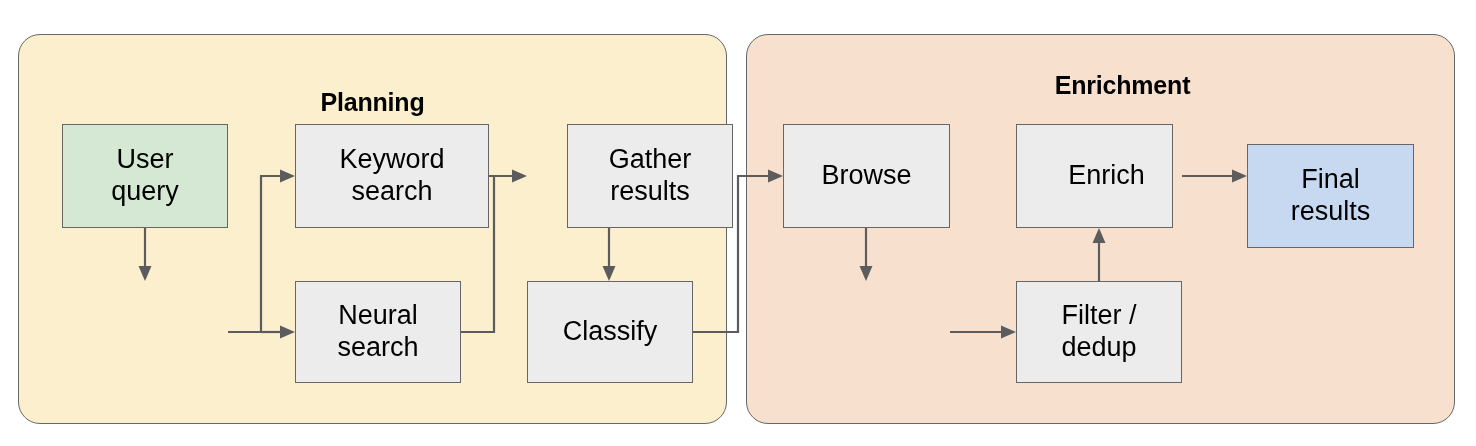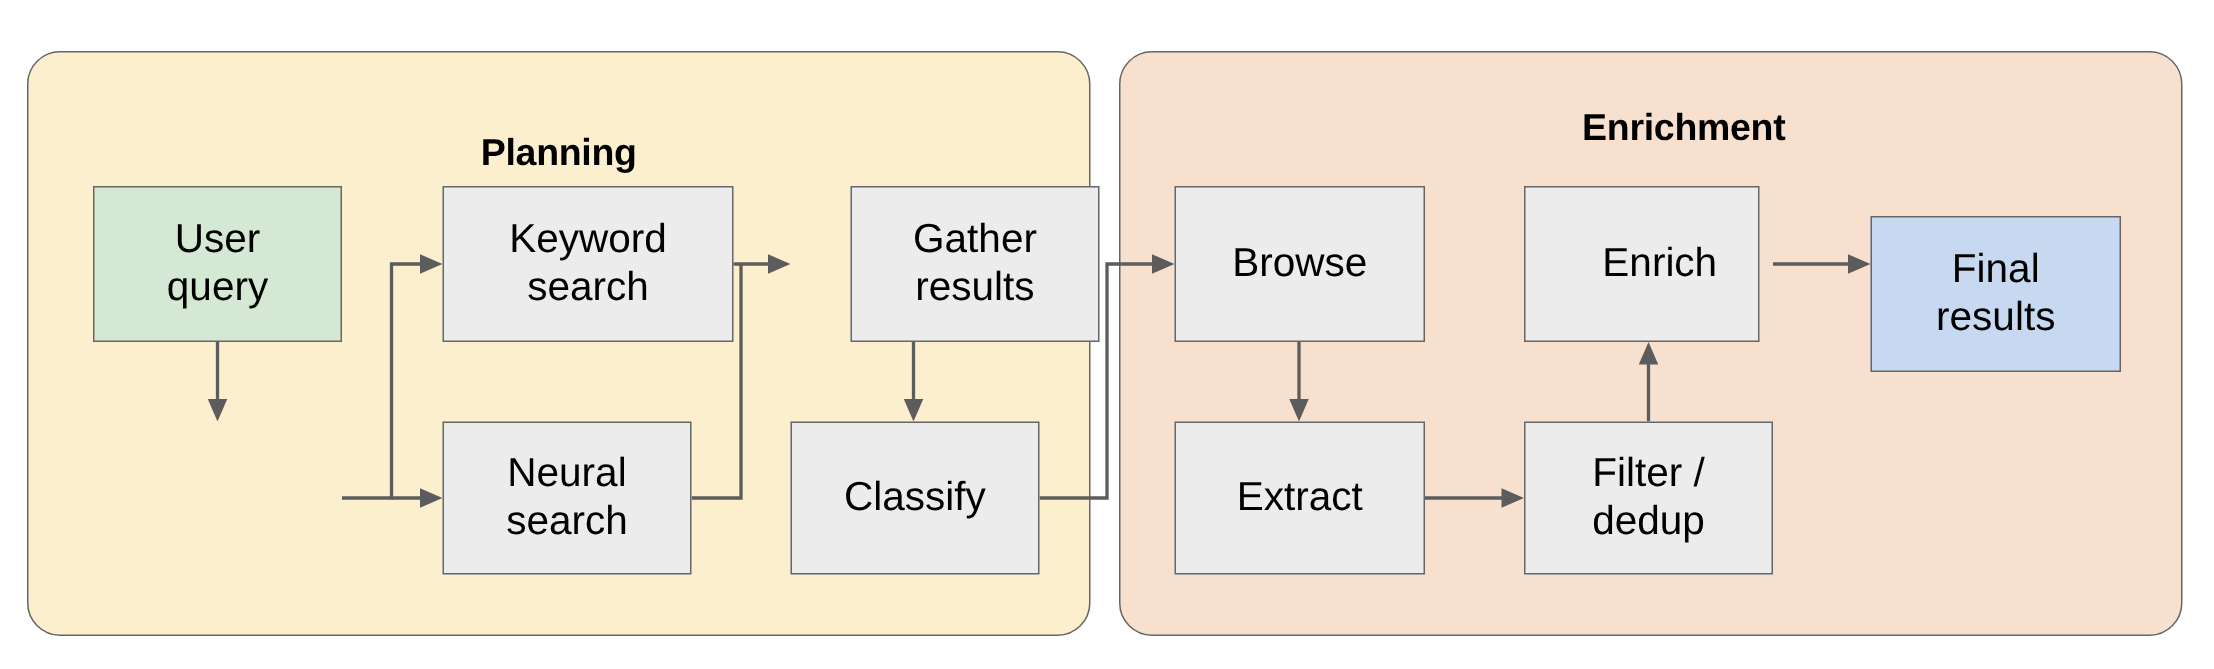--- a/index.html
+++ b/index.html
@@ -148,21 +148,20 @@
   <div class="node gray" style="left:295px; top:281px; width:166px; height:102px;">Neural
 search</div>
 
   <div class="node gray" style="left:527px; top:124px; width:166px; height:104px;margin-left:40px;">Gather
 results</div>
 
   <div class="node gray" style="left:527px; top:281px; width:166px; height:102px;">Classify</div>
 
   <div class="node gray" style="left:783px; top:124px; width:167px; height:104px;">Browse</div>
 
-  <div class="node gray" style="left:783px; top:281px; width:167px; height:102px;">Extract</div>
 
   <div class="node gray" style="left:1016px; top:281px; width:166px; height:102px;">Filter /
 dedup</div>
 
   <div class="node gray" style="left:1016px; top:124px; width:157px; height:104px;padding-left:24px;">Enrich</div>
 
   <div class="node blue" style="left:1247px; top:124px; width:167px; height:104px;margin-top:20px;">Final
 results</div>
 
 </div>

